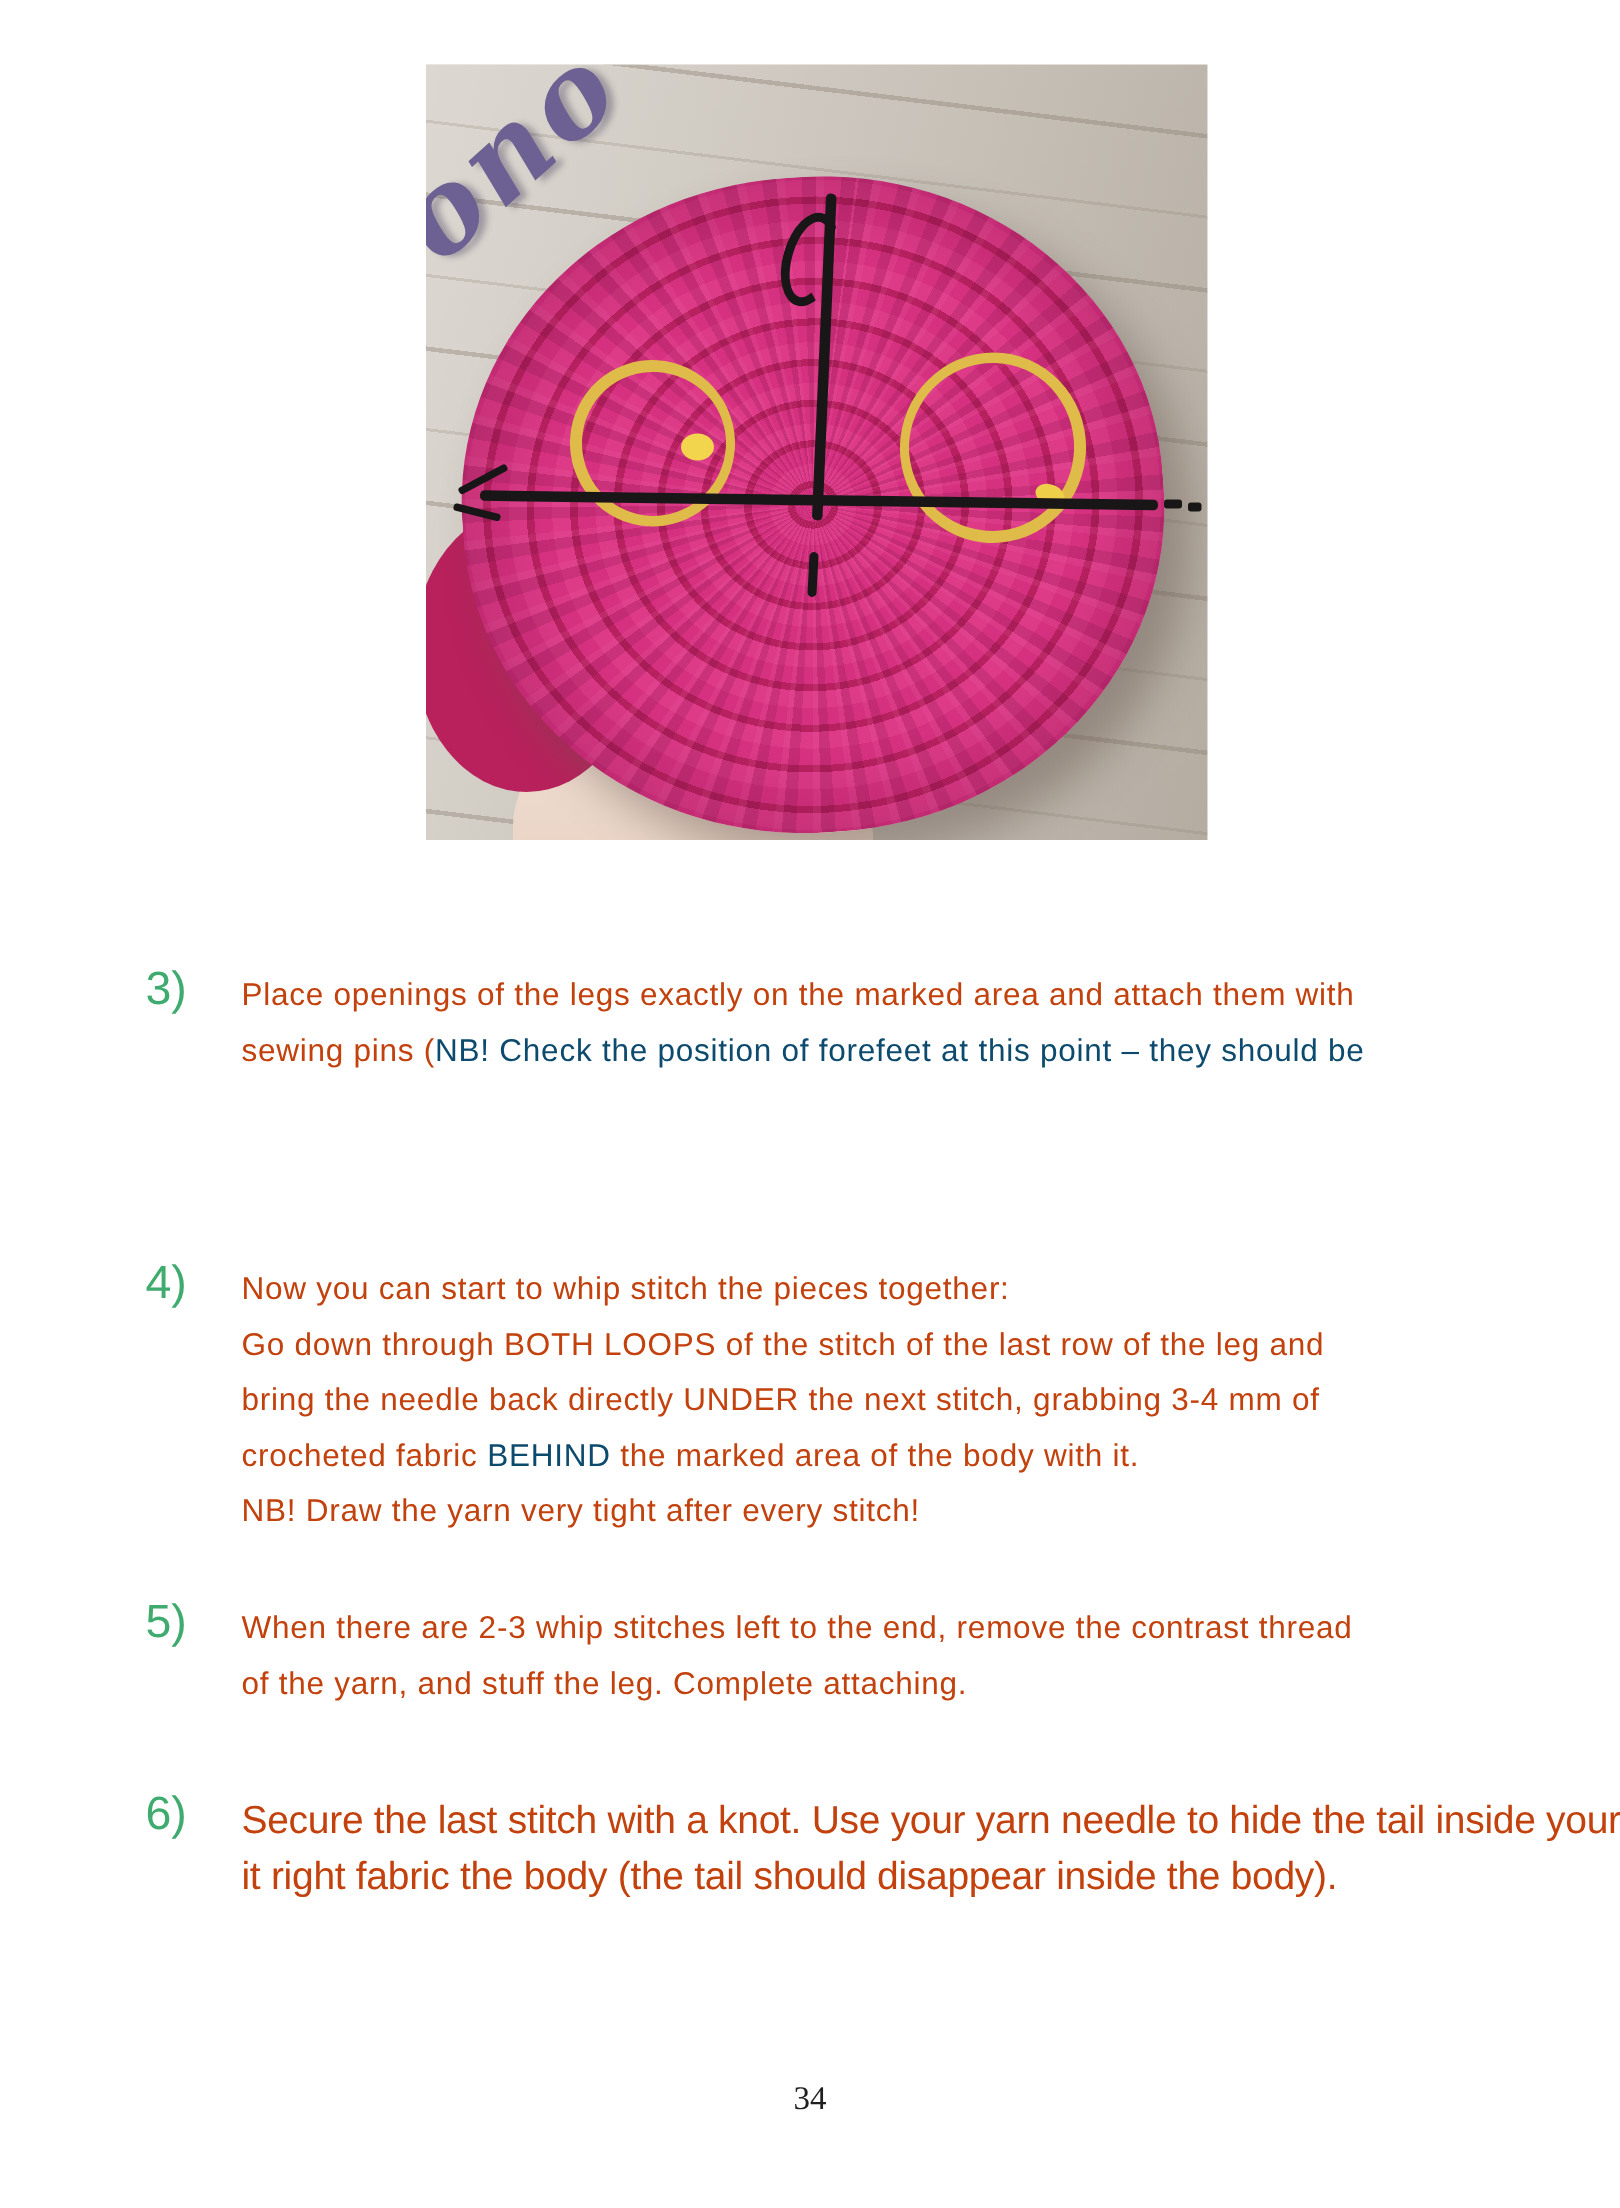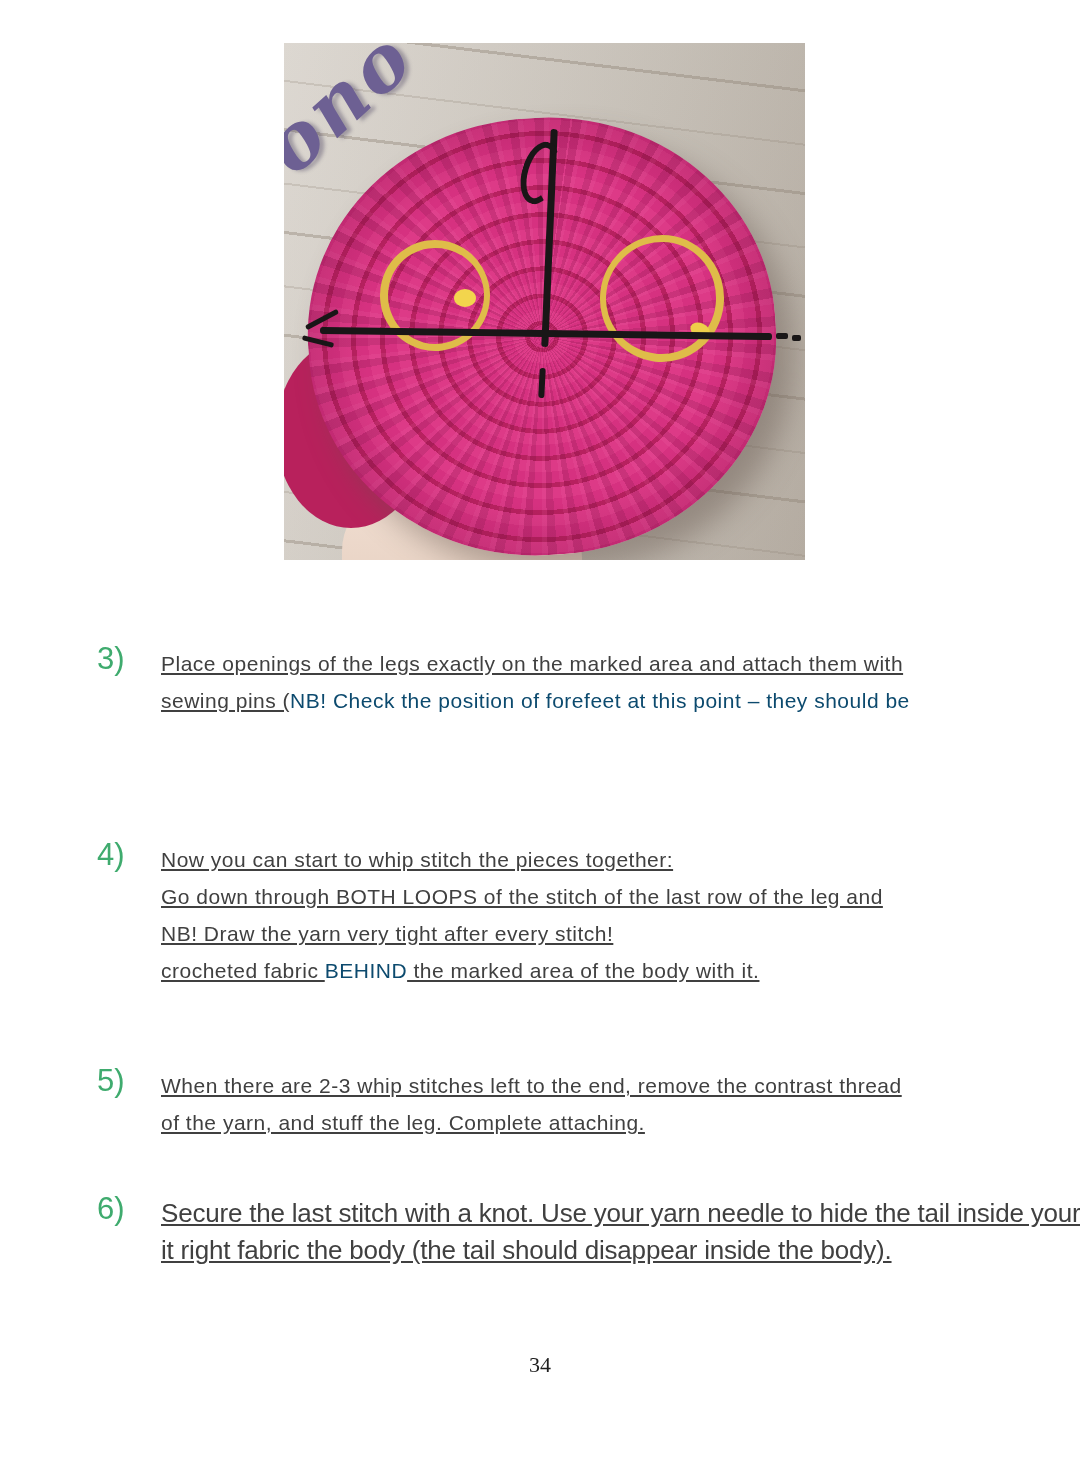--- a/index.html
+++ b/index.html
@@ -51,29 +51,29 @@
   .dot-a{position:absolute;left:170px;top:246px;width:22px;height:18px;background:#f2d54d;border-radius:50%;}
   .dot-b{position:absolute;left:406px;top:280px;width:20px;height:14px;background:#eecf4a;border-radius:50%;transform:rotate(22deg);}
   .center-dash{position:absolute;left:255px;top:325px;width:6px;height:30px;background:#191617;
         border-radius:3px;transform:rotate(3deg);}
 
   
   .step{position:absolute;left:97px;right:60px;display:flex;align-items:flex-start;}
   .step .num{flex:0 0 64px;width:64px;color:#3fab6e;font-size:31px;line-height:37px;margin-top:-5px;}
   .step .body{flex:1;font-size:21px;line-height:37px;color:#2d2d2d;letter-spacing:.5px;}
   .step .body .line{white-space:nowrap;}
-  .step .body .dark{color:#404040;text-decoration:underline;}
+  .step .body .dark{color:#c2410c;}
   .step .body .green{color:#0c4a6e;}
   .step-0{top:645px;}
   .step-1{top:841px;}
   .step-2{top:1067px;}
   .step-3{top:1195px;}
   .step-3 .body{font-size:26px;letter-spacing:-.2px;}
 
-  .pageno{position:absolute;left:0;top:1352px;width:100%;text-align:center;
+  .pageno{position:absolute;left:0;top:1386px;width:100%;text-align:center;
         font-family:"Liberation Serif",serif;font-size:22px;color:#1f1f1f;}
 </style>
 </head>
 <body>
 
 <div class="page">
 
   <figure class="photo">
     <div class="wood"></div>
     <span class="prop-letters">ono</span>
@@ -100,22 +100,23 @@
       <div class="body">
           <div class="line"><span class="dark">Place openings of the legs exactly on the marked area and attach them with</span></div>
           <div class="line"><span class="dark">sewing pins (</span><span class="green">NB! Check the position of forefeet at this point – they should be</span></div>
         </div>
     </div>
     <div class="step step-1">
       <span class="num">4)</span>
       <div class="body">
           <div class="line"><span class="dark">Now you can start to whip stitch the pieces together:</span></div>
           <div class="line"><span class="dark">Go down through BOTH LOOPS of the stitch of the last row of the leg and</span></div>
+          <div class="line"><span class="dark">bring the needle back directly UNDER the next stitch, grabbing 3-4 mm of</span></div>
+          <div class="line"><span class="dark">crocheted fabric </span><span class="green">BEHIND</span><span class="dark"> the marked area of the body with it.</span></div>
           <div class="line"><span class="dark">NB! Draw the yarn very tight after every stitch!</span></div>
-          <div class="line"><span class="dark">crocheted fabric </span><span class="green">BEHIND</span><span class="dark"> the marked area of the body with it.</span></div>
         </div>
     </div>
     <div class="step step-2">
       <span class="num">5)</span>
       <div class="body">
           <div class="line"><span class="dark">When there are 2-3 whip stitches left to the end, remove the contrast thread</span></div>
           <div class="line"><span class="dark">of the yarn, and stuff the leg. Complete attaching.</span></div>
         </div>
     </div>
     <div class="step step-3">

